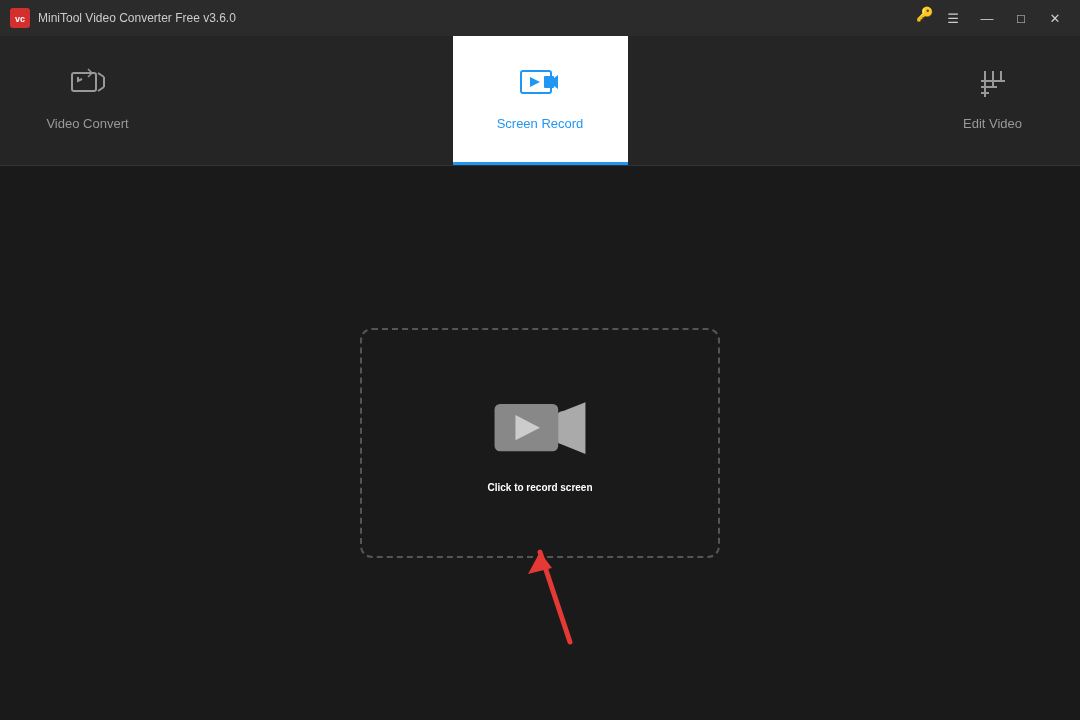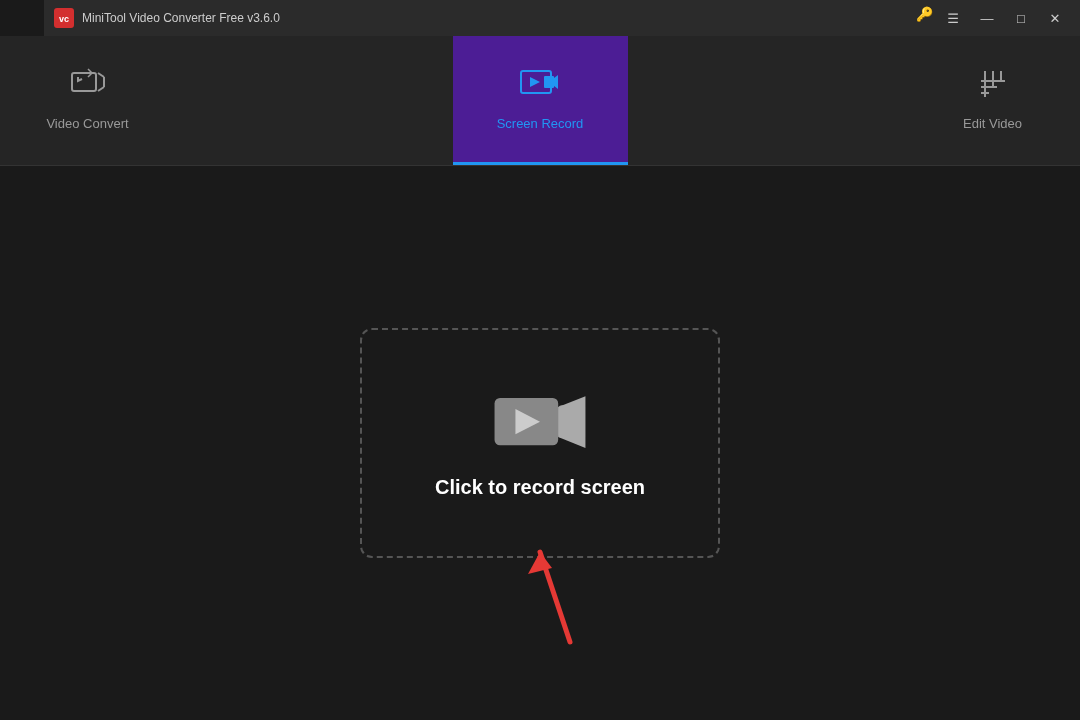--- a/index.html
+++ b/index.html
@@ -18,21 +18,20 @@
     }
 
     
     .title-bar {
       display: flex;
       align-items: center;
       justify-content: space-between;
       background-color: #2b2b2b;
       height: 36px;
       padding: 5px 10px;
-      margin-left: 44px;
     }
 
     .title-bar-left {
       display: flex;
       align-items: center;
       gap: 8px;
     }
 
     .app-logo {
       width: 20px;
@@ -96,21 +95,21 @@
       gap: 10px;
       color: #999;
       font-size: 13px;
       border-bottom: 3px solid transparent;
       transition: color 0.2s;
     }
 
     .nav-tab.active {
       color: #2196f3;
       border-bottom: 3px solid #2196f3;
-      background-color: #4c1d95;
+      background-color: #ffffff;
     }
 
     .nav-icon {
       font-size: 28px;
       line-height: 1;
     }
 
     .nav-tab.active .nav-icon svg {
       stroke: #2196f3;
       fill: none;
@@ -153,21 +152,21 @@
     }
 
     
     .camera-svg {
       width: 100px;
       height: 70px;
     }
 
     .record-label {
       color: #ffffff;
-      font-size: 20px;
+      font-size: 10px;
       font-weight: 600;
     }
 
     
     .arrow-wrapper {
       position: absolute;
       bottom: -100px;
       left: 50%;
       transform: translateX(-20px);
     }

